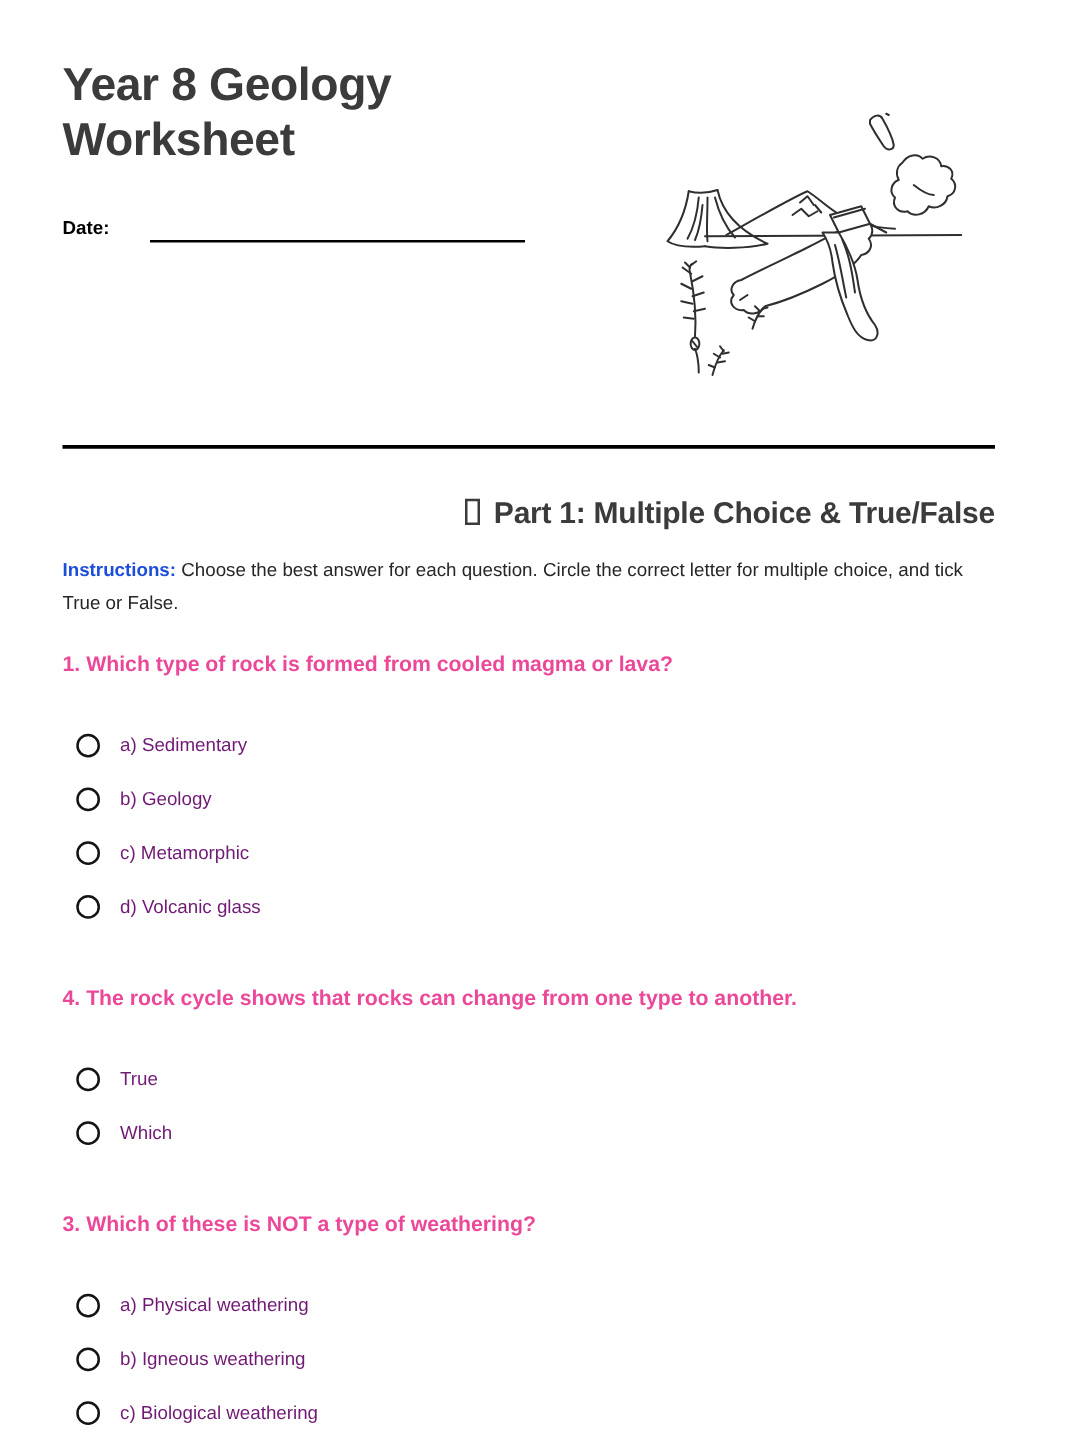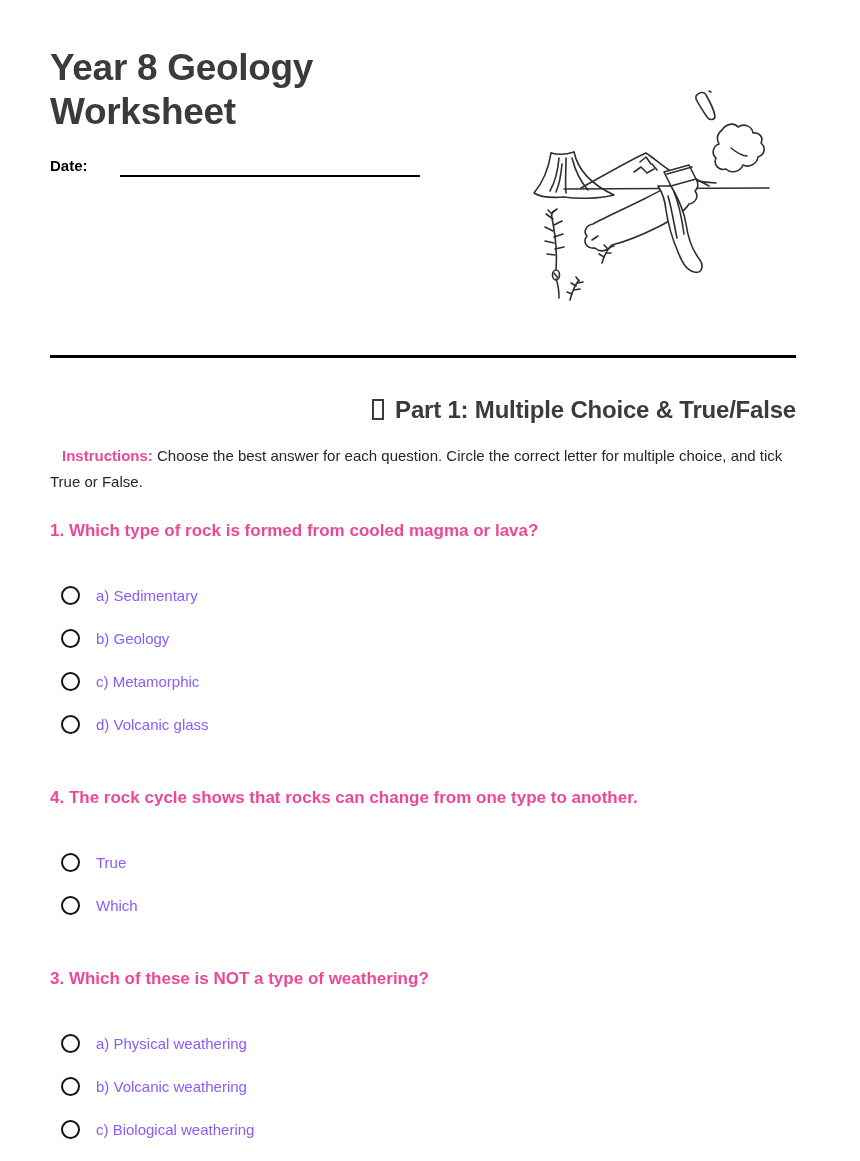--- a/index.html
+++ b/index.html
@@ -14,52 +14,52 @@
 
   
   .header { display: flex; justify-content: space-between; align-items: flex-start; }
   .header-left { width: 392px; }
   .doc-title {
     margin: 0; font-size: 37px; line-height: 44px; font-weight: 700;
     color: #3b3b3b; letter-spacing: -0.3px;
   }
   .field-row { display: flex; align-items: flex-start; }
   .field-row.name { margin-top: 29px; }
-  .field-row.date { margin-top: 21px; }
+  .field-row.date { margin-top: 38px; }
   .field-label { width: 70px; font-size: 15px; font-weight: 700; color: #000; padding-top: 2px; }
   .field-line { width: 300px; height: 22px; border-bottom: 2px solid #000; }
   .illustration-wrap { margin-top: 40px; width: 270px; }
 
   
   .divider { border: none; border-top: 3px solid #000; margin: 40px 0 0 0; }
 
   
   .section-heading {
     margin: 37px 0 0 0; font-size: 24px; line-height: 29px; font-weight: 700;
     color: #3b3b3b; letter-spacing: -0.2px; text-align: right;
   }
   .tofu {
     display: inline-block; width: 12px; height: 21px;
     border: 2px solid #3b3b3b; margin-right: 11px; vertical-align: -2px;
   }
 
   
   .instructions { margin: 19px 0 0 0; font-size: 15px; line-height: 26px; color: #262626; }
-  .instructions strong { color: #ec4899; margin-left: 12px; }
+  .instructions strong { color: #1d4ed8; }
 
   
   .question { margin: 52px 0 0 0; font-size: 17px; line-height: 19px; font-weight: 700; color: #ec4899; }
   .question.first { margin-top: 26px; }
   .options { margin-top: 44px; }
   .option-row { display: flex; align-items: center; height: 23px; margin: 0 0 20px 11px; }
   .radio {
     width: 19px; height: 19px; border: 2px solid #141414; border-radius: 50%;
     background: #fff; flex: none;
   }
-  .option-label { margin-left: 16px; font-size: 15px; color: #8b5cf6; line-height: 19px; text-align: center; }
+  .option-label { margin-left: 16px; font-size: 15px; color: #701a75; line-height: 19px; text-align: center; }
 
   svg .stroke { stroke: #2f2f2f; fill: none; stroke-width: 1.6; stroke-linecap: round; stroke-linejoin: round; }
   svg .landmass { stroke: #2f2f2f; fill: #ffffff; stroke-width: 1.6; stroke-linecap: round; stroke-linejoin: round; }
 </style>
 </head>
 <body>
 
 <div class="page">
 
   <div class="header">
@@ -167,21 +167,21 @@
   </div>
 
   <div class="question">3. Which of these is NOT a type of weathering?</div>
   <div class="options">
     <div class="option-row">
       <div class="radio"></div>
       <span class="option-label">a) Physical weathering</span>
     </div>
     <div class="option-row">
       <div class="radio"></div>
-      <span class="option-label">b) Volcanic weathering</span>
+      <span class="option-label">b) Igneous weathering</span>
     </div>
     <div class="option-row">
       <div class="radio"></div>
       <span class="option-label">c) Biological weathering</span>
     </div>
 
   </div>
 
 </div>
 

